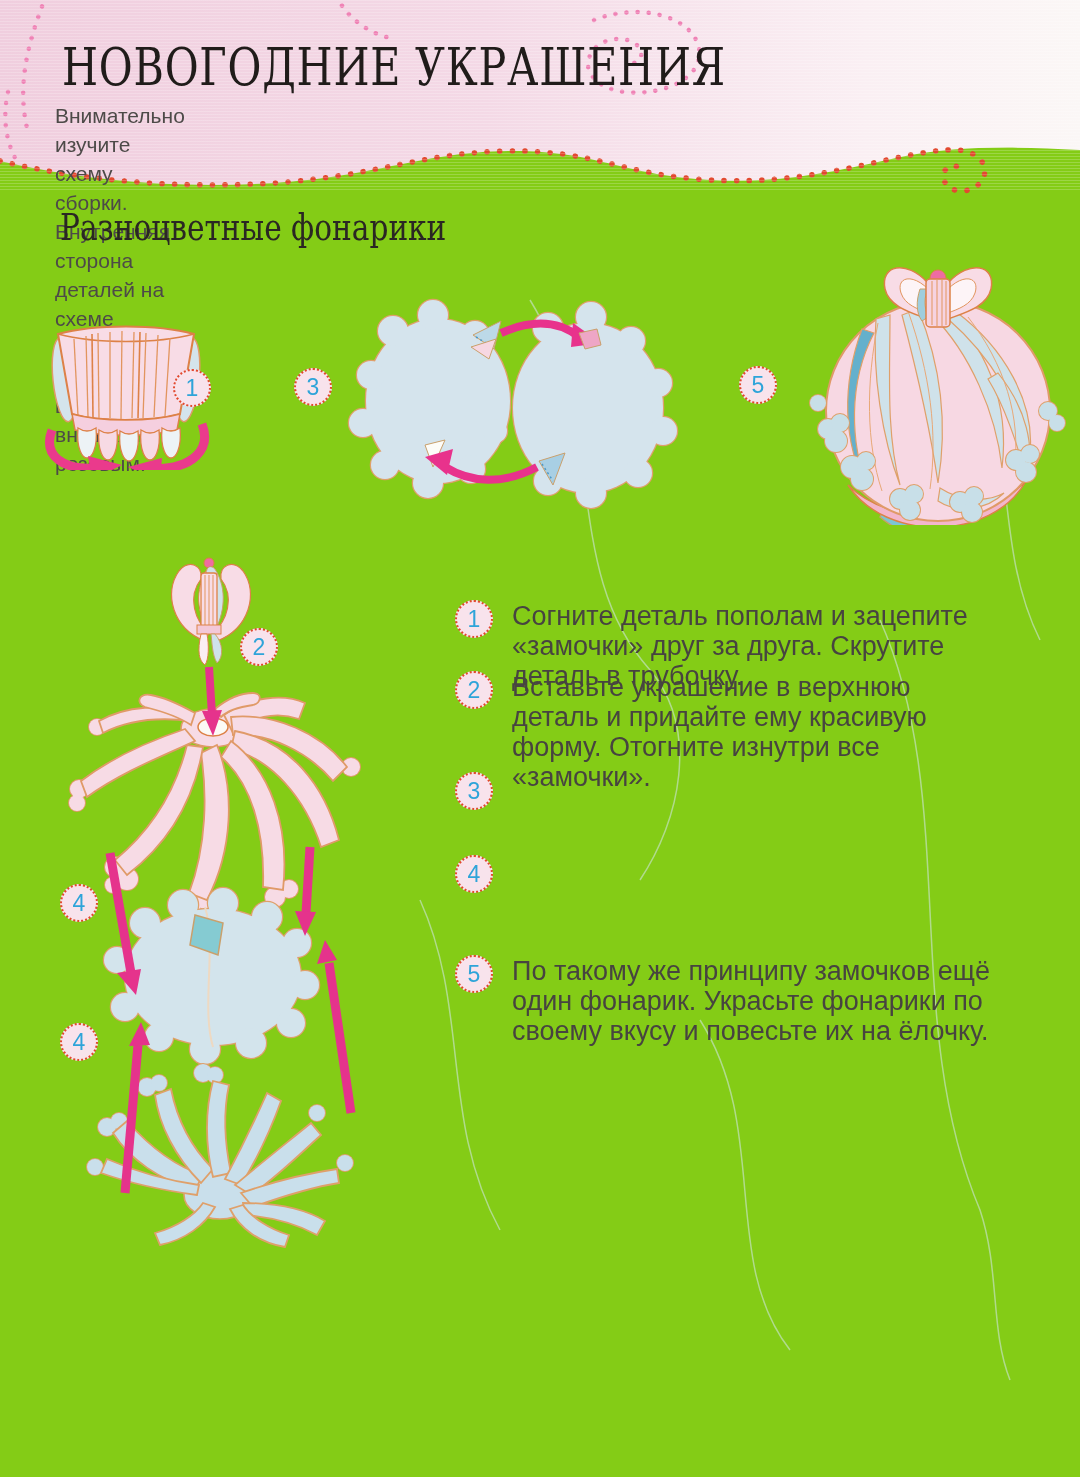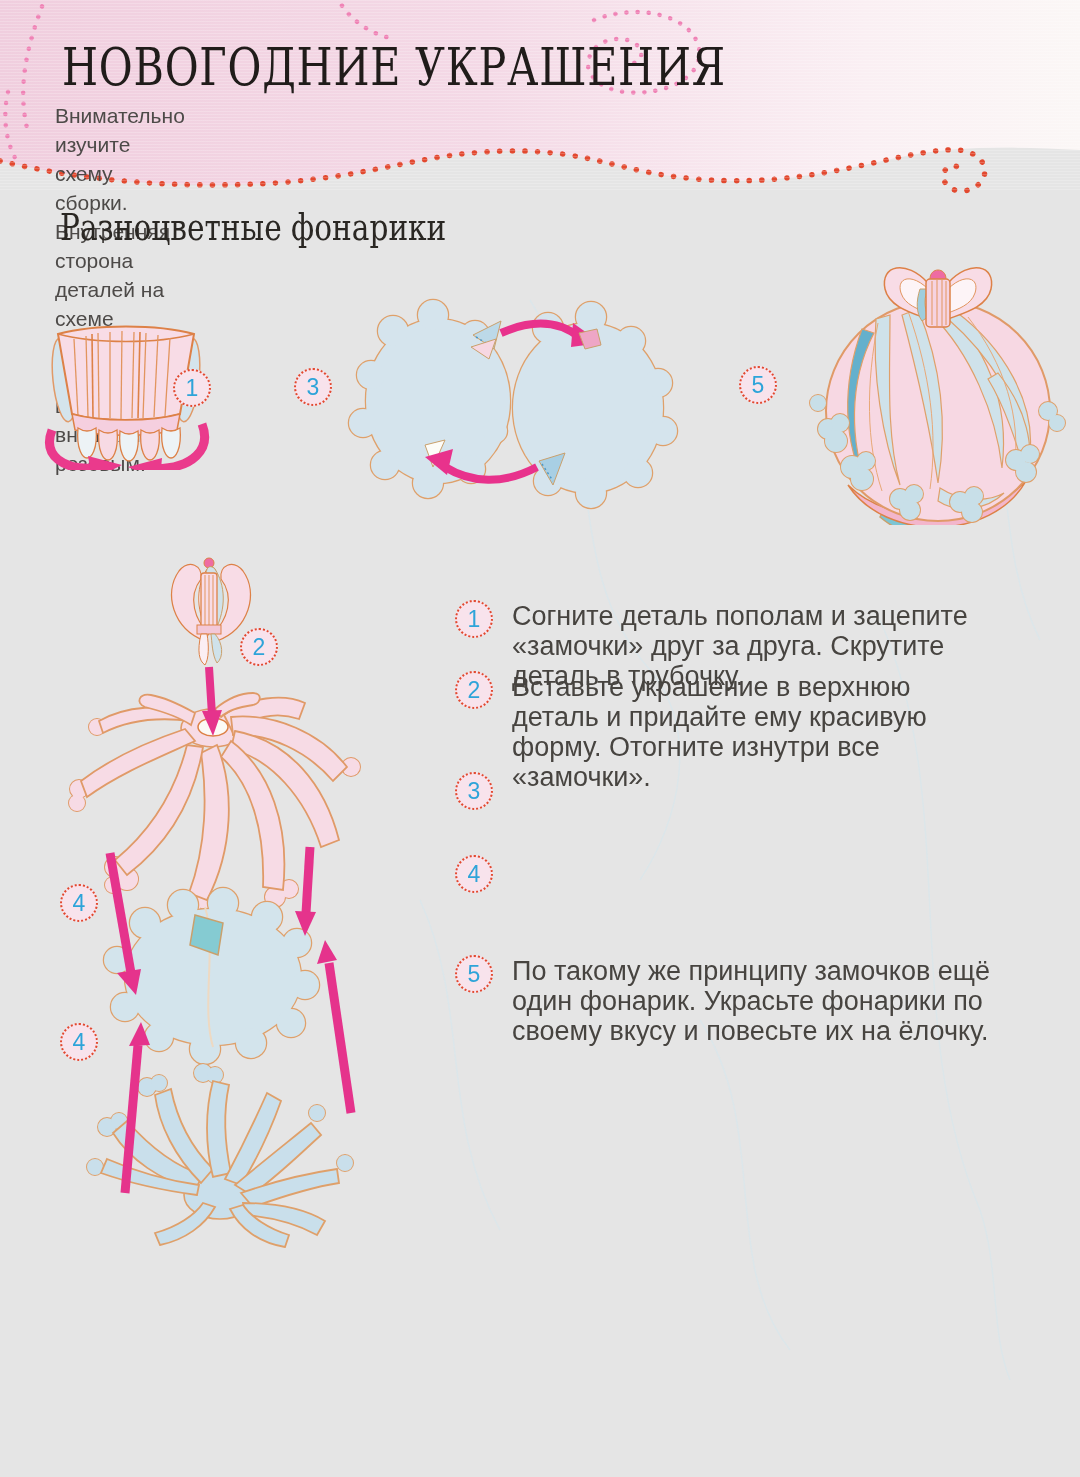--- a/index.html
+++ b/index.html
@@ -14,21 +14,21 @@
     --outline2:#dd8147;
     --magenta:#e8328c;
     --badge-bg:#f8e3ec;
     --badge-num:#2ea4d9;
     --ink:#474440;
   }
   html,body{margin:0;padding:0;}
   .page{
     position:relative;
     width:1080px;height:1477px;
-    background:#e5e5e5;
+    background:#84cc16;
     overflow:hidden;
     font-family:"Liberation Sans", sans-serif;
   }
   .scribbles{position:absolute;left:0;top:0;z-index:0;}
   .layer{position:absolute;left:0;top:0;z-index:1;}
   .header-svg{position:absolute;left:0;top:0;}
   .scanlines{
     position:absolute;left:0;top:0;width:1080px;height:190px;
     background:repeating-linear-gradient(180deg, rgba(255,255,255,.20) 0 1px, rgba(0,0,0,0) 1px 3px);
     pointer-events:none;

